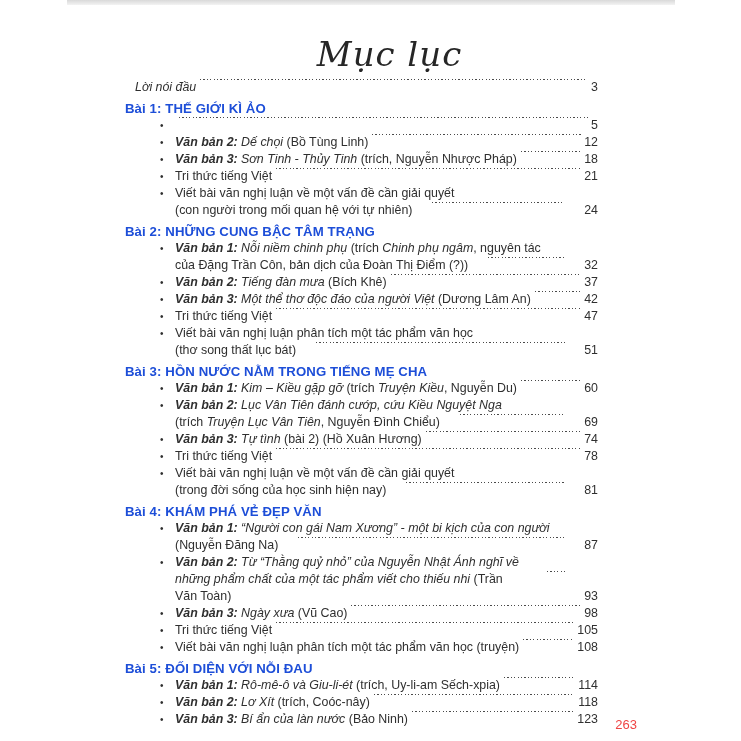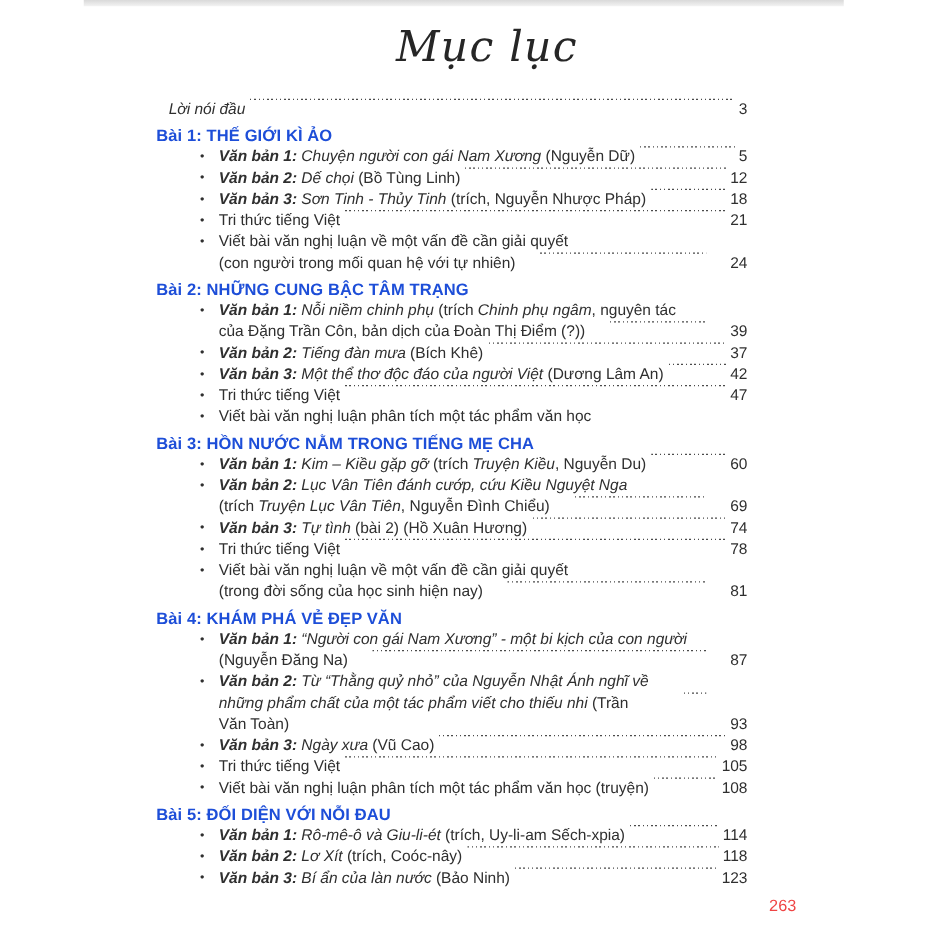--- a/index.html
+++ b/index.html
@@ -31,21 +31,21 @@
   }
   .title-wrap {
     position: absolute;
     top: 18px;
     left: 125px;
     width: 473px;
     text-align: center;
   }
   .title-wrap h1 {
     display: inline-block;
-    margin: 0;
+    margin: 16px;
     transform: translateX(28px);
     font-family: "DejaVu Serif", serif;
     font-style: italic;
     font-weight: 400;
     font-size: 34px;
     letter-spacing: 1px;
     color: #262626;
     text-align: center;
   }
   .toc {
@@ -114,21 +114,20 @@
 
   <div class="toc">
       <div class="row preface">
         <span class="line-text"><span class="s-i">Lời nói đầu</span></span>
         <span class="leader"></span>
         <span class="pagenum">3</span>
       </div>
       <div class="header-row">Bài 1: THẾ GIỚI KÌ ẢO</div>
       <div class="row item-first">
         <span class="bullet">•</span>
-        <span class="line-text"><span class="s-bi">Văn bản 1:</span><span class="s-i"> Chuyện người con gái Nam Xương </span><span class="s-r">(Nguyễn Dữ)</span></span>
         <span class="leader"></span>
         <span class="pagenum">5</span>
       </div>
       <div class="row item-first">
         <span class="bullet">•</span>
         <span class="line-text"><span class="s-bi">Văn bản 2:</span><span class="s-i"> Dế chọi </span><span class="s-r">(Bồ Tùng Linh)</span></span>
         <span class="leader"></span>
         <span class="pagenum">12</span>
       </div>
       <div class="row item-first">
@@ -153,21 +152,21 @@
         <span class="pagenum">24</span>
       </div>
       <div class="header-row">Bài 2: NHỮNG CUNG BẬC TÂM TRẠNG</div>
       <div class="row item-first">
         <span class="bullet">•</span>
         <span class="line-text"><span class="s-bi">Văn bản 1:</span><span class="s-i"> Nỗi niềm chinh phụ </span><span class="s-r">(trích </span><span class="s-i">Chinh phụ ngâm</span><span class="s-r">, nguyên tác</span></span>
       </div>
       <div class="row item-cont">
         <span class="line-text"><span class="s-r">của Đặng Trần Côn, bản dịch của Đoàn Thị Điểm (?))</span></span>
         <span class="leader"></span>
-        <span class="pagenum">39</span>
+        <span class="pagenum">32</span>
       </div>
       <div class="row item-first">
         <span class="bullet">•</span>
         <span class="line-text"><span class="s-bi">Văn bản 2:</span><span class="s-i"> Tiếng đàn mưa </span><span class="s-r">(Bích Khê)</span></span>
         <span class="leader"></span>
         <span class="pagenum">37</span>
       </div>
       <div class="row item-first">
         <span class="bullet">•</span>
         <span class="line-text"><span class="s-bi">Văn bản 3:</span><span class="s-i"> Một thể thơ độc đáo của người Việt </span><span class="s-r">(Dương Lâm An)</span></span>
@@ -176,20 +175,25 @@
       </div>
       <div class="row item-first">
         <span class="bullet">•</span>
         <span class="line-text"><span class="s-r">Tri thức tiếng Việt</span></span>
         <span class="leader"></span>
         <span class="pagenum">47</span>
       </div>
       <div class="row item-first">
         <span class="bullet">•</span>
         <span class="line-text"><span class="s-r">Viết bài văn nghị luận phân tích một tác phẩm văn học</span></span>
+      </div>
+      <div class="row item-cont">
+        <span class="line-text"><span class="s-r">(thơ song thất lục bát)</span></span>
+        <span class="leader"></span>
+        <span class="pagenum">51</span>
       </div>
       <div class="header-row">Bài 3: HỒN NƯỚC NẰM TRONG TIẾNG MẸ CHA</div>
       <div class="row item-first">
         <span class="bullet">•</span>
         <span class="line-text"><span class="s-bi">Văn bản 1:</span><span class="s-i"> Kim – Kiều gặp gỡ </span><span class="s-r">(trích </span><span class="s-i">Truyện Kiều</span><span class="s-r">, Nguyễn Du)</span></span>
         <span class="leader"></span>
         <span class="pagenum">60</span>
       </div>
       <div class="row item-first">
         <span class="bullet">•</span>

